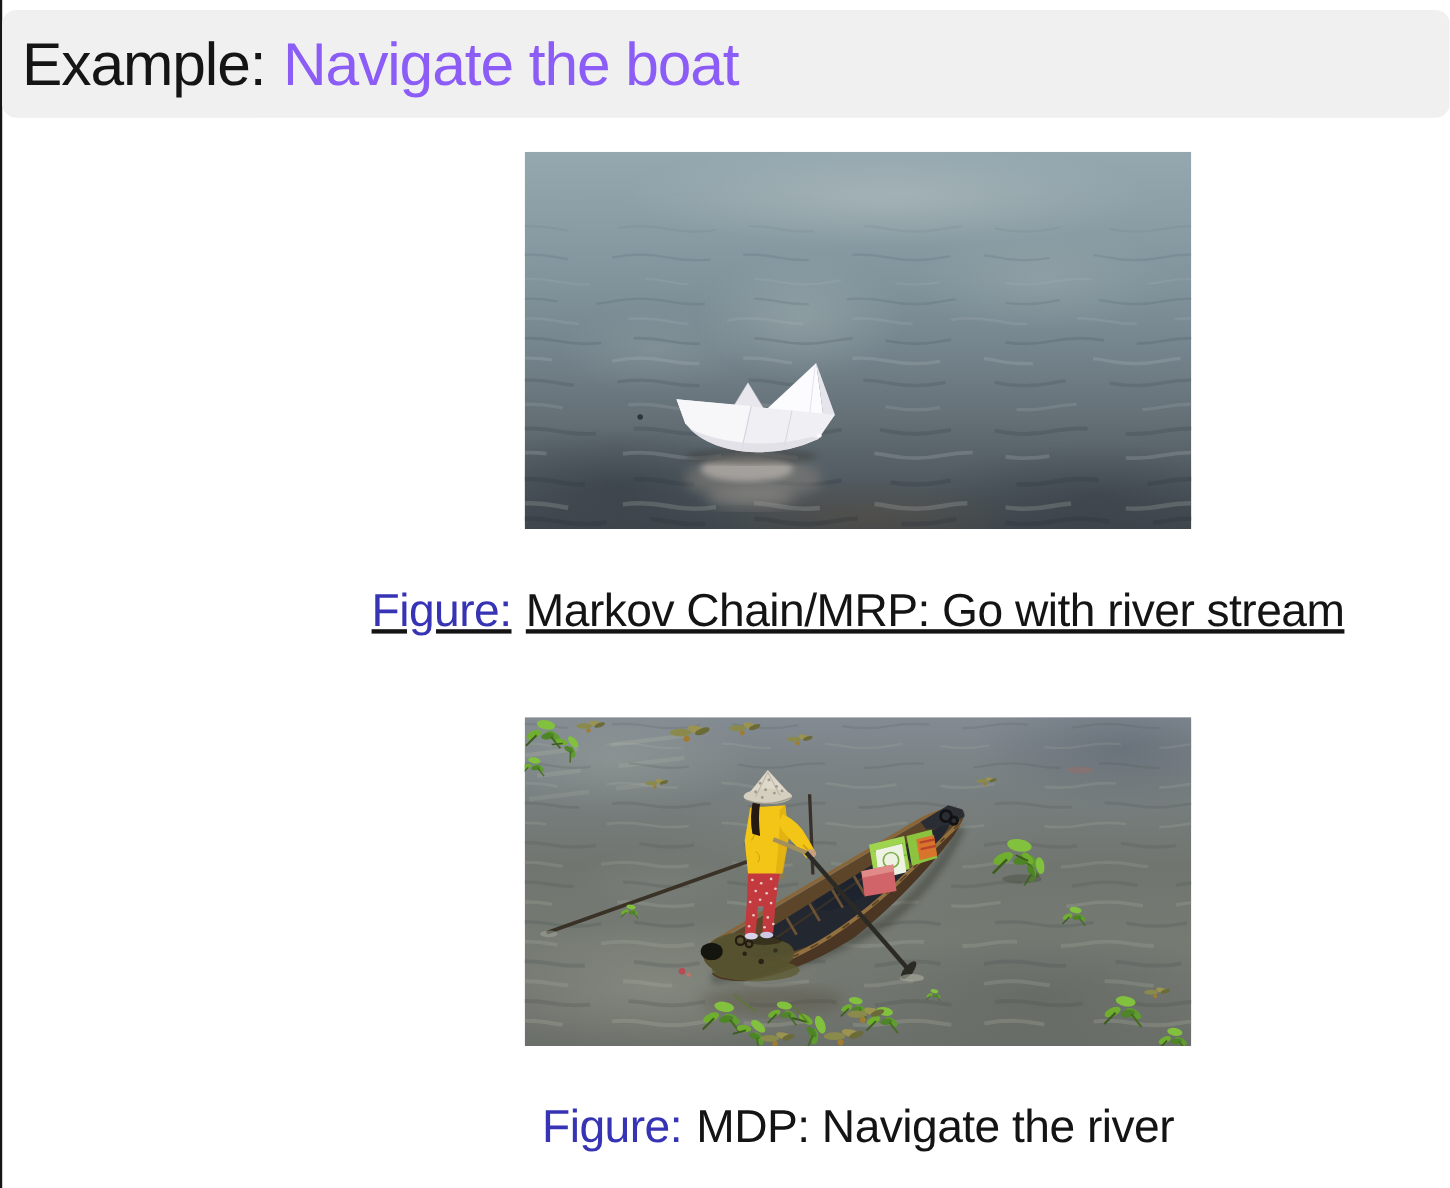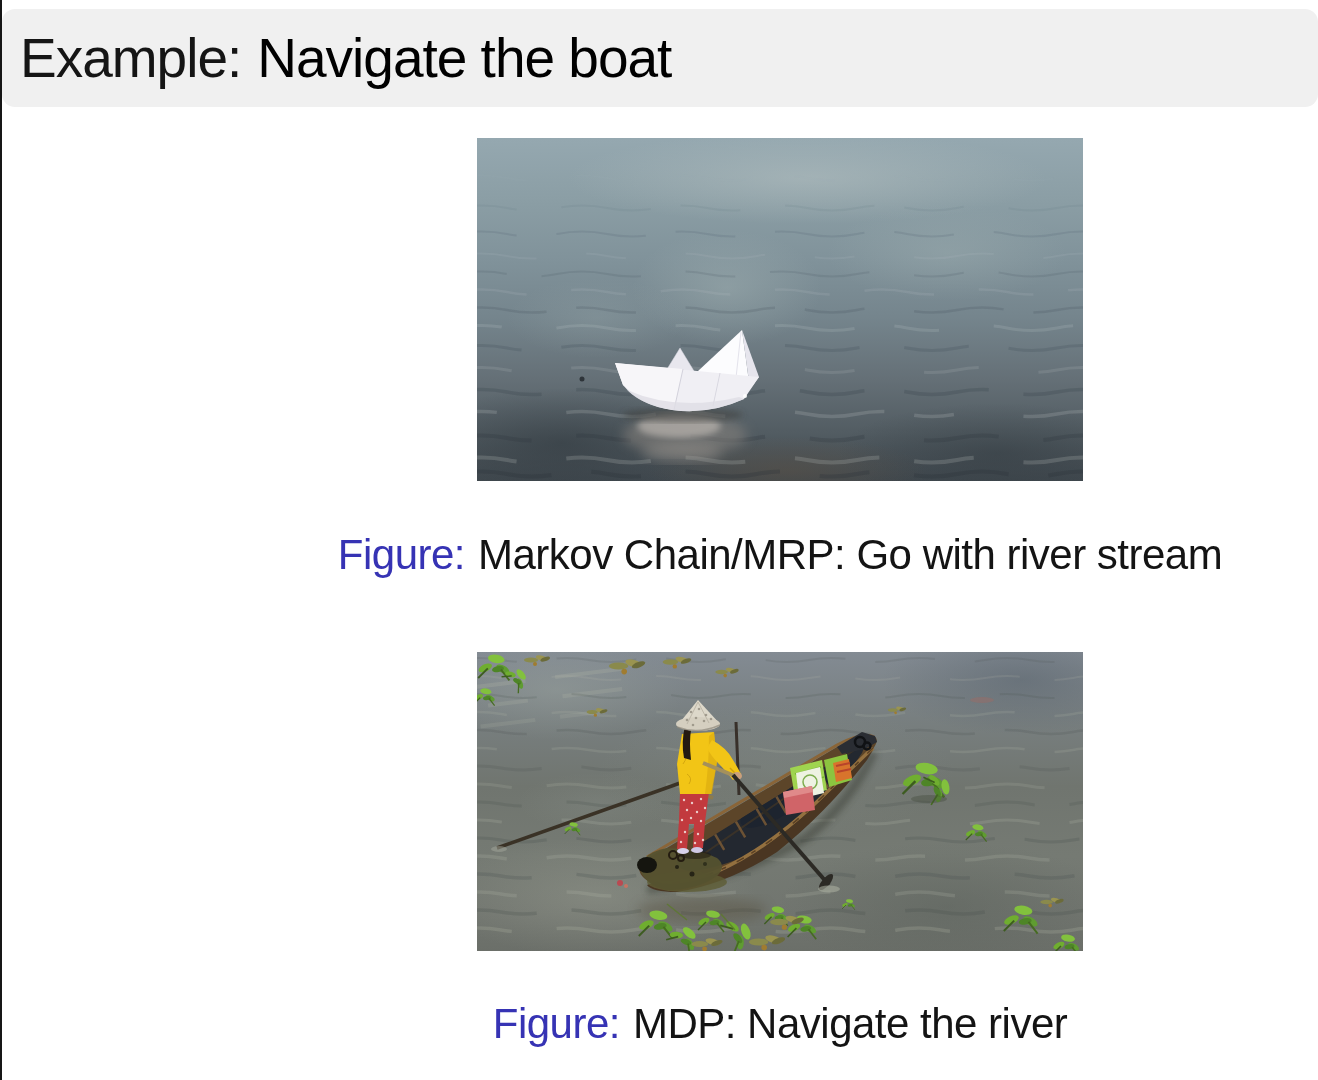--- a/index.html
+++ b/index.html
@@ -13,32 +13,32 @@
   .title-bar {
     position:absolute; left:2px; top:9px; right:0; height:98px;
     background:#f0f0f0; display:flex; align-items:center; padding-left:18px;
     box-sizing:border-box;
     border-radius:13px;
   }
   .title-bar .t-prefix {
     font-size:55px; color:#151515; letter-spacing:-1px; margin-right:16px; white-space:nowrap;
   }
   .title-bar .t-main {
-    font-size:55px; color:#000000; letter-spacing:-1px; white-space:nowrap;
+    font-size:55px; color:#8b5cf6; letter-spacing:-1px; white-space:nowrap;
   }
   .fig-photo {
     position:absolute; left:477px; width:606px; display:block;
   }
   #photo-1 { top:138px; height:343px; }
   #photo-2 { top:652px; height:299px; }
   .caption {
     position:absolute; left:780px; transform:translateX(-50%);
     white-space:nowrap; font-size:42px; letter-spacing:-0.5px; color:#141414;
   }
-  #caption-1 { top:531px; }
+  #caption-1 { top:531px;text-decoration:underline; }
   #caption-2 { top:1000px; }
   .fig-label { color:#3633b4; margin-right:13px; }
 </style>
 </head>
 <body>
 
 <div class="page">
   <div class="left-border"></div>
 
   <div class="title-bar">

